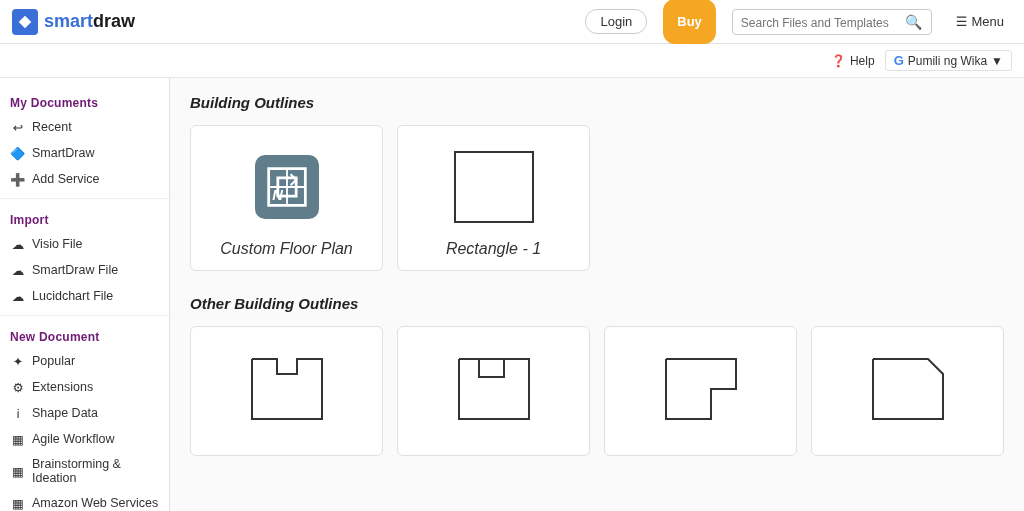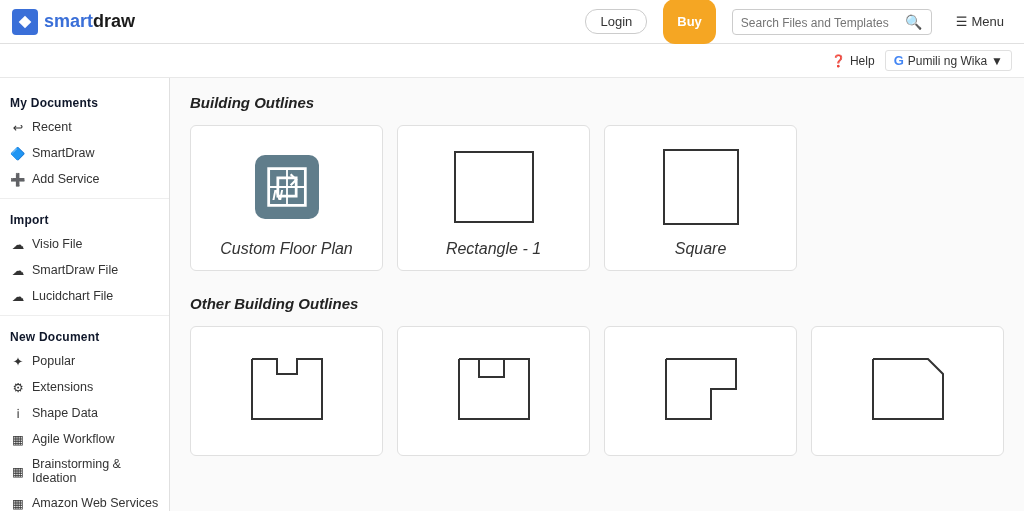--- a/index.html
+++ b/index.html
@@ -45,21 +45,21 @@
 
     
     .main-layout { display: flex; flex: 1; overflow: hidden; }
 
     
     .sidebar {
       width: 170px; border-right: 1px solid #e0e0e0; overflow-y: auto;
       flex-shrink: 0; padding: 10px 0; background: #fff;
     }
     .sidebar-section-title {
-      font-size: 12px; font-weight: 700; color: #0f172a; padding: 8px 10px 4px 10px;
+      font-size: 12px; font-weight: 700; color: #701a75; padding: 8px 10px 4px 10px;
       letter-spacing: 0.02em;
     }
     .sidebar-item {
       display: flex; align-items: center; gap: 6px; padding: 5px 10px;
       cursor: pointer; color: #333; font-size: 12.5px; border-radius: 3px;
     }
     .sidebar-item .si-icon { width: 16px; height: 16px; display: flex; align-items: center; justify-content: center; flex-shrink: 0; }
     .sidebar-divider { height: 1px; background: #eee; margin: 6px 0; }
 
     
@@ -214,26 +214,20 @@
       </div>
 
       <div class="card">
         <div class="card-thumb">
           <div class="shape-rect-1"></div>
         </div>
         <span class="card-label">Rectangle - 1</span>
       </div>
 
 
-      <div class="card">
-        <div class="card-thumb">
-          <div class="shape-square"></div>
-        </div>
-        <span class="card-label">Square</span>
-      </div>
     </div>
 
     <div class="section-title">Other Building Outlines</div>
 
     <div class="cards-grid">
 
       <div class="card">
         <div class="card-thumb">
           <svg width="90" height="80" viewBox="0 0 90 80">
             <polyline points="10,10 35,10 35,25 55,25 55,10 80,10 80,70 10,70 10,10" fill="none" stroke="#333" stroke-width="2"></polyline>

